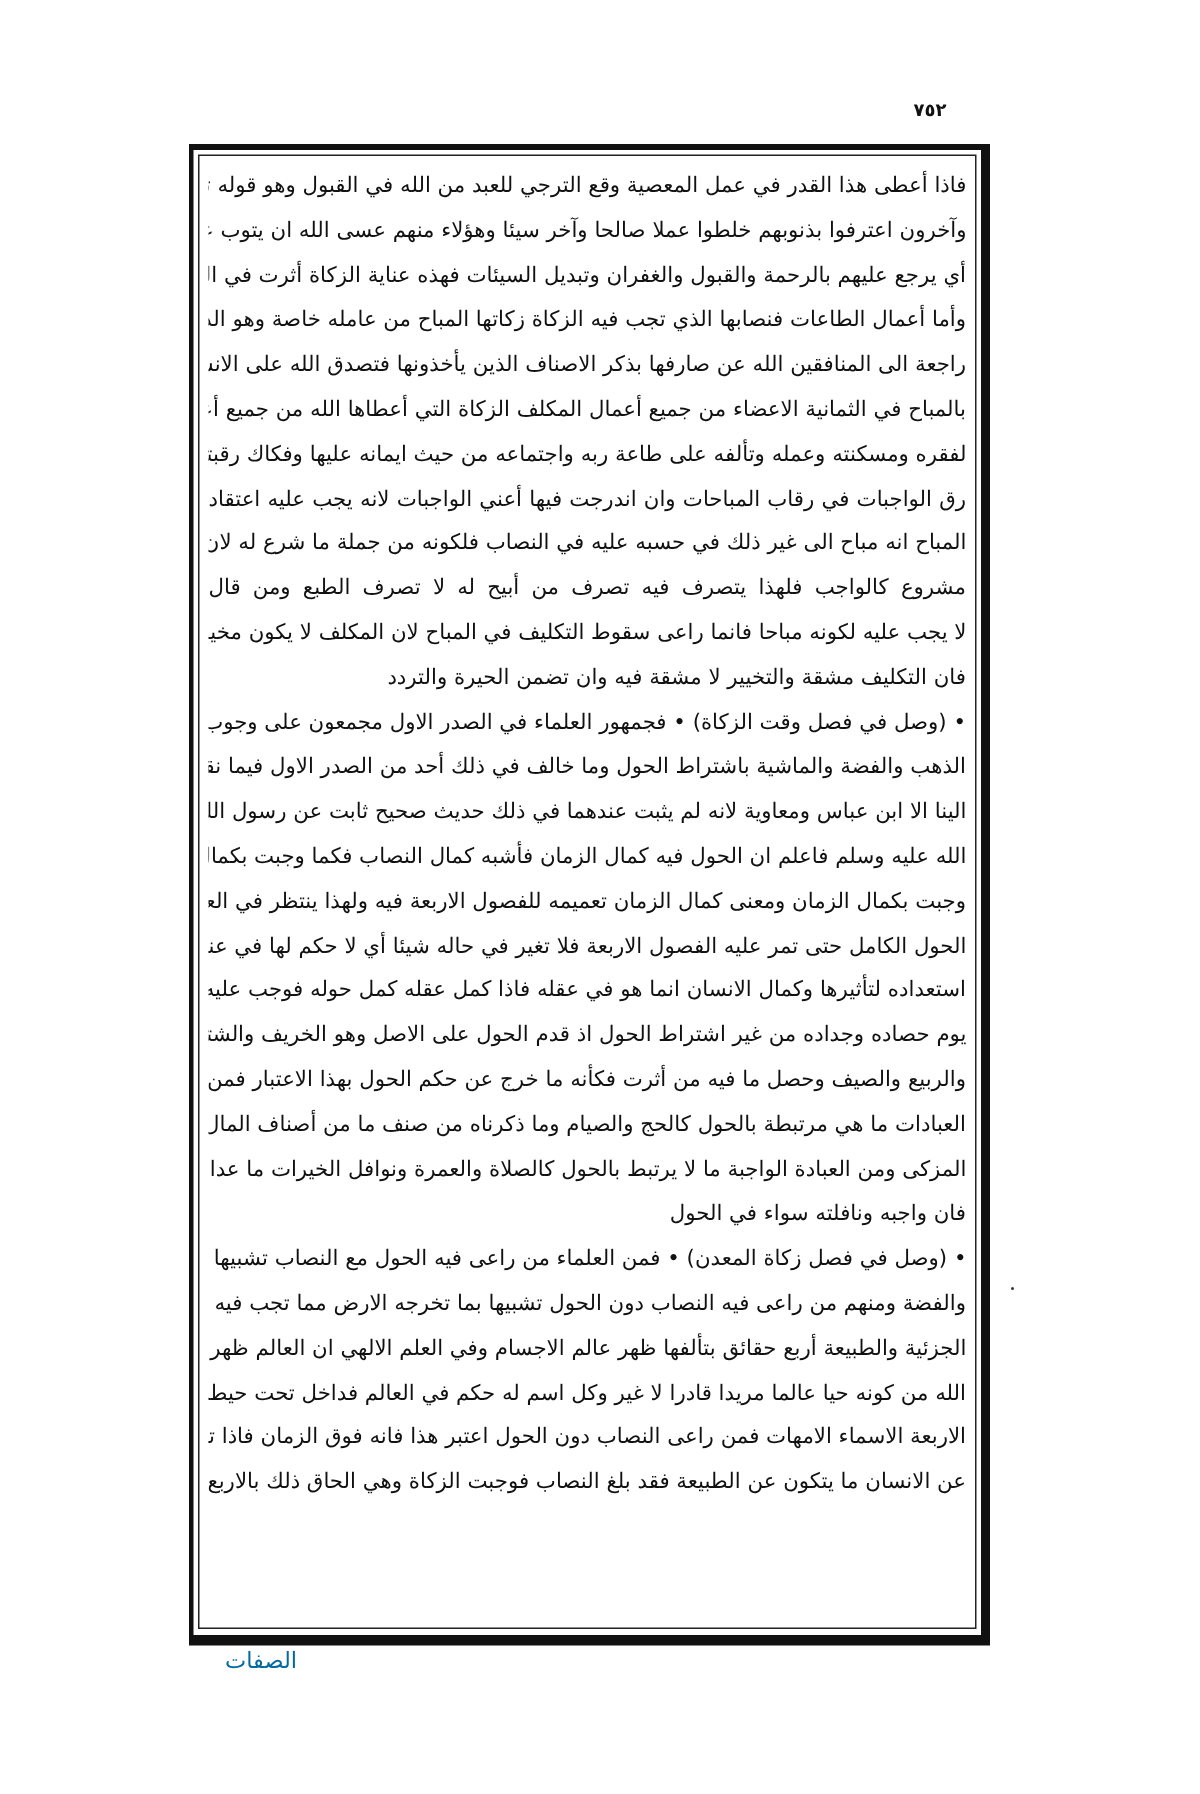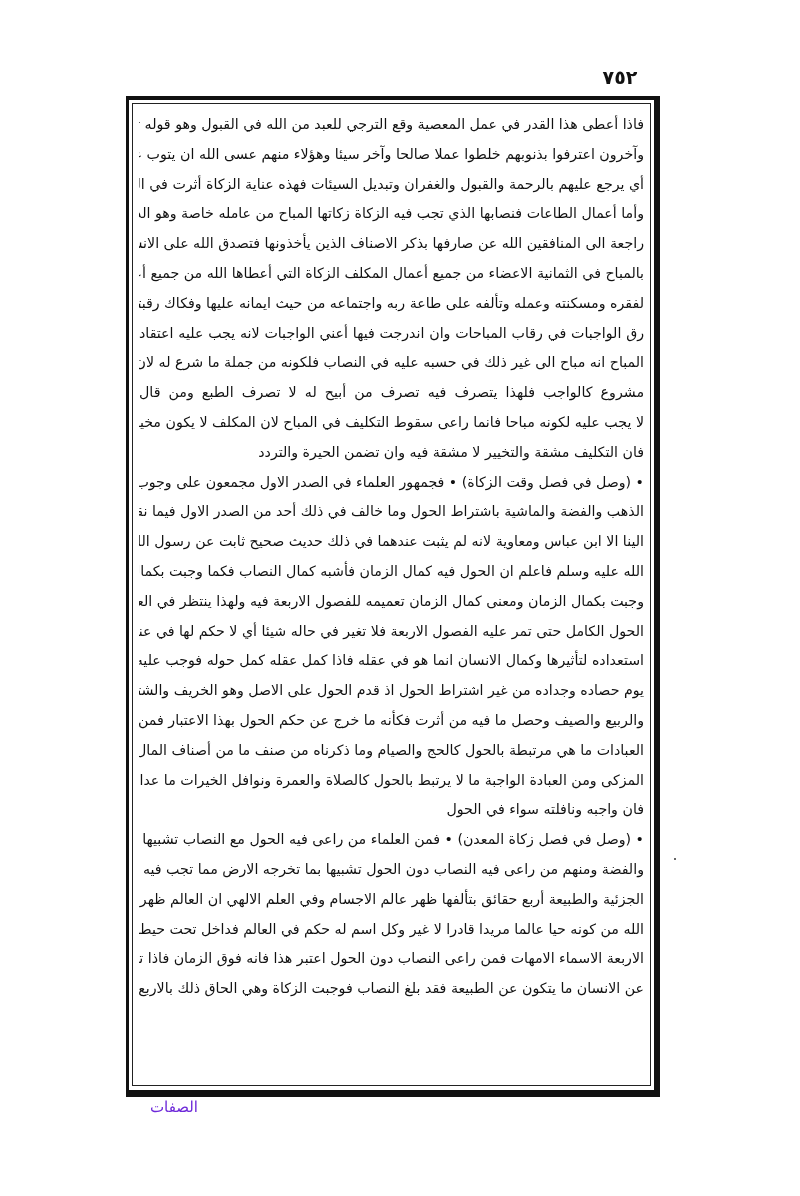--- a/index.html
+++ b/index.html
@@ -16,21 +16,21 @@
     color: #111111;
   }
   .page-number {
     position: absolute;
     top: 66px;
     left: 590px;
     width: 60px;
     text-align: center;
     font-family: "DejaVu Sans", sans-serif;
     font-weight: bold;
-    font-size: 19px;
+    font-size: 12px;
     direction: rtl;
     color: #111;
   }
   .frame-outer {
     position: absolute;
     left: 126px;
     top: 96px;
     width: 534px;
     height: 1001px;
     border-top: 4px solid #111;
@@ -71,21 +71,21 @@
   .line.short {
     text-align-last: right;
   }
   .footer-catchword {
     position: absolute;
     top: 1098px;
     left: 150px;
     font-family: Liberation Sans, sans-serif;
     font-size: 15px;
     direction: rtl;
-    color: #6d28d9;
+    color: #0369a1;
   }
   .stray-dot {
     position: absolute;
     width: 2px;
     height: 2px;
     background: #333;
     border-radius: 1px;
   }
 </style>
 </head>

